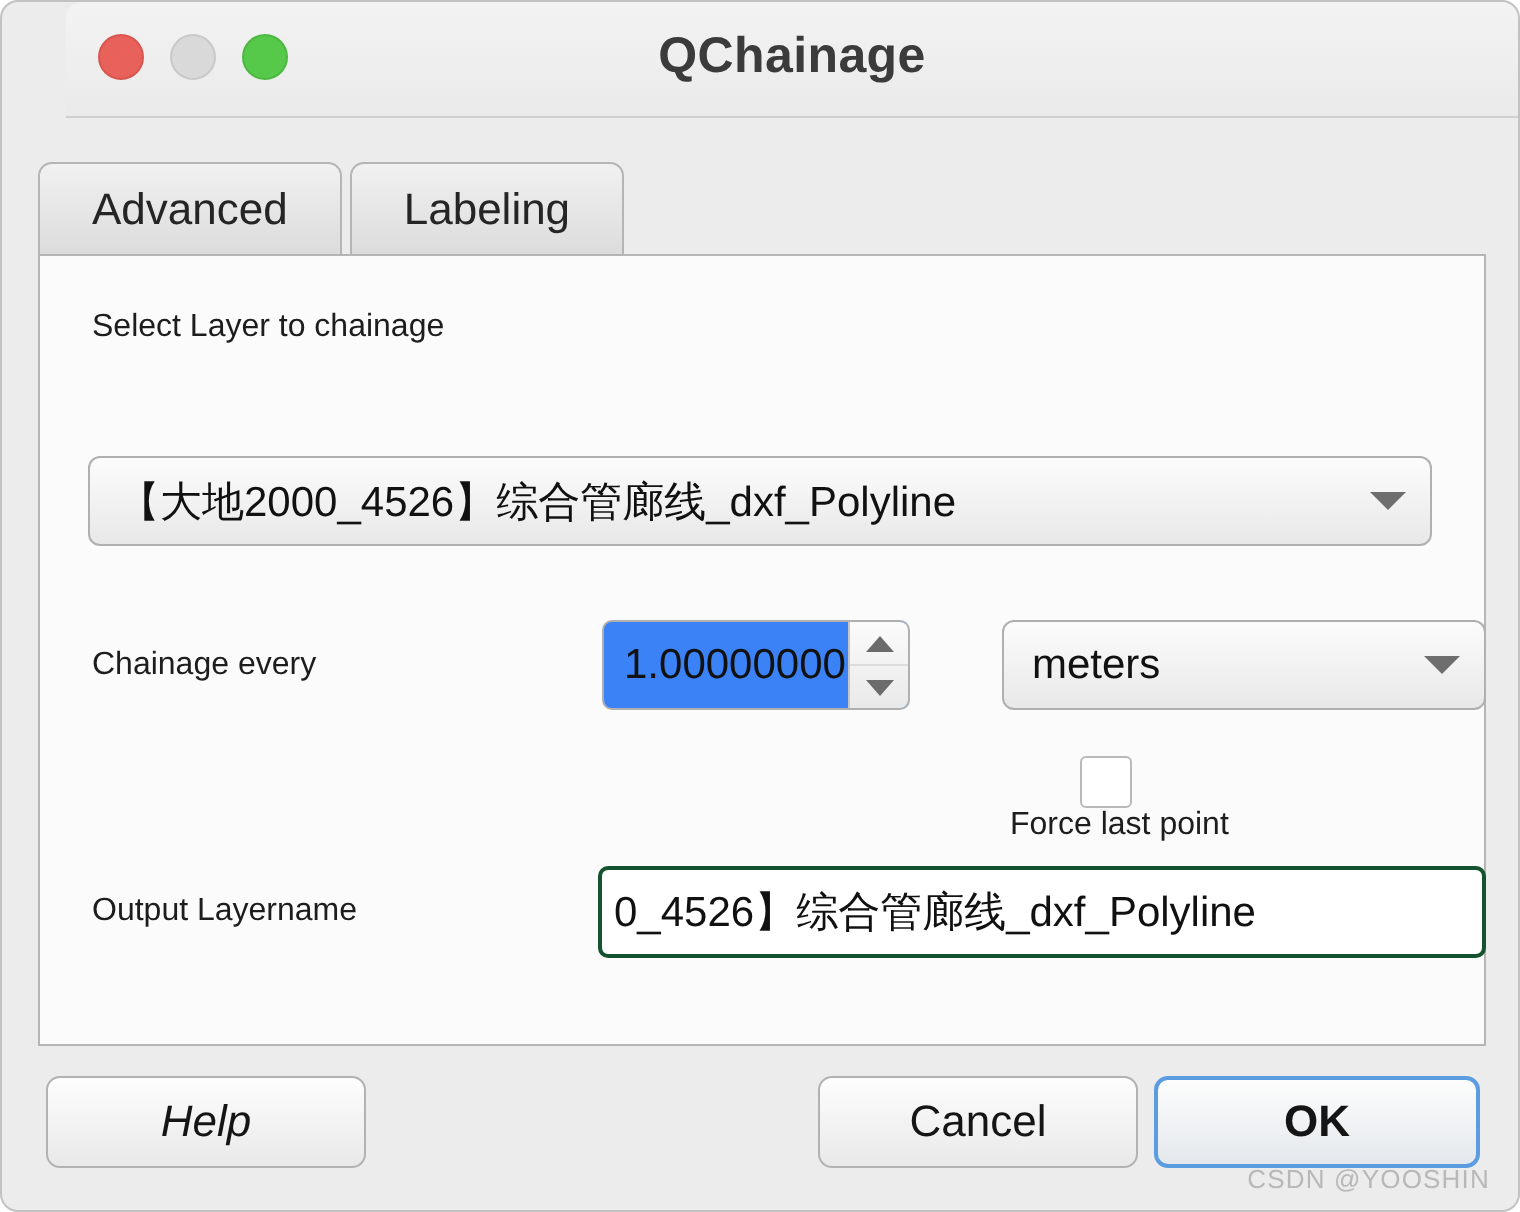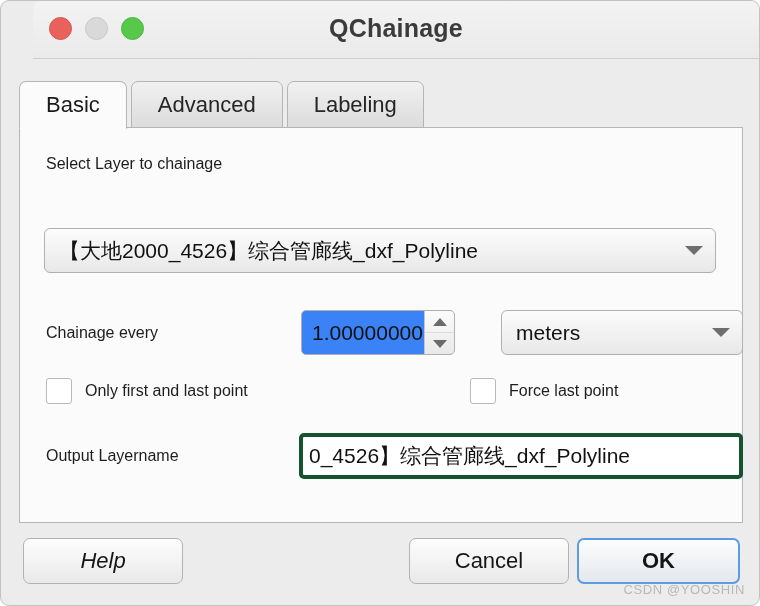--- a/index.html
+++ b/index.html
@@ -245,41 +245,41 @@
     width: 26px;
     height: 26px;
     box-sizing: border-box;
     background: #ffffff;
     border: 1px solid #b9b9b9;
     border-radius: 3px;
     margin-right: 13px;
     flex: none;
   }
   #cb-only  { left: 0; top: 0; }
-  #cb-force { left: 424px; top: 0; }
+  #cb-force { left: 459px; top: 0; flex-direction: column; }
 
   #output-row {
     position: absolute;
     left: 26px;
     top: 305px;
     width: 672px;
     height: 46px;
     display: flex;
     align-items: center;
   }
   #output-label { margin-right: 12px; }
   #output-input {
     position: absolute;
     left: 253px;
     top: 0;
     width: 444px;
     height: 46px;
     box-sizing: border-box;
     background: #ffffff;
-    border: 4px solid #14532d;
+    border: 2px solid #14532d;
     border-radius: 5px;
     display: flex;
     align-items: center;
     padding-left: 6px;
     font-size: 21px;
     color: #111;
     overflow: hidden;
     white-space: nowrap;
   }
 
@@ -325,23 +325,20 @@
       <div class="light close"></div>
       <div class="light min"></div>
       <div class="light zoom"></div>
     </div>
     <div id="window-title">QChainage</div>
   </div>
 
   <div id="tabwidget">
 
     <div id="tabbar">
-      <div class="tab active">
-        <span>Basic</span>
-      </div>
       <div class="tab">
         <span>Advanced</span>
       </div>
       <div class="tab">
         <span>Labeling</span>
       </div>
     </div>
 
     <div id="tabpanel">
 
@@ -371,24 +368,20 @@
 
         <div id="units-combo">
           <div class="combo">
             <span class="combo-text">meters</span>
             <span class="arrow"></span>
           </div>
         </div>
       </div>
 
       <div id="checkbox-row">
-        <div id="cb-only" class="checkbox-item">
-          <span class="cbox"></span>
-          <span class="field-label">Only first and last point</span>
-        </div>
         <div id="cb-force" class="checkbox-item">
           <span class="cbox"></span>
           <span class="field-label">Force last point</span>
         </div>
       </div>
 
       <div id="output-row">
         <span id="output-label" class="field-label">Output Layername</span>
         <div id="output-input">0_4526】综合管廊线_dxf_Polyline</div>
       </div>

